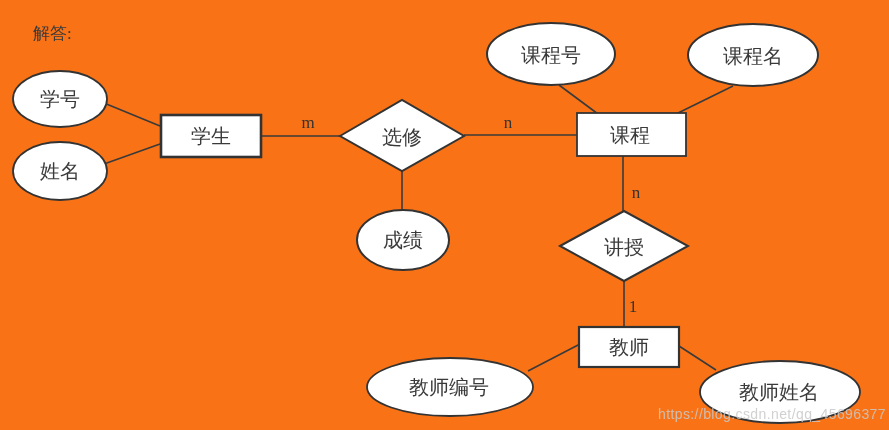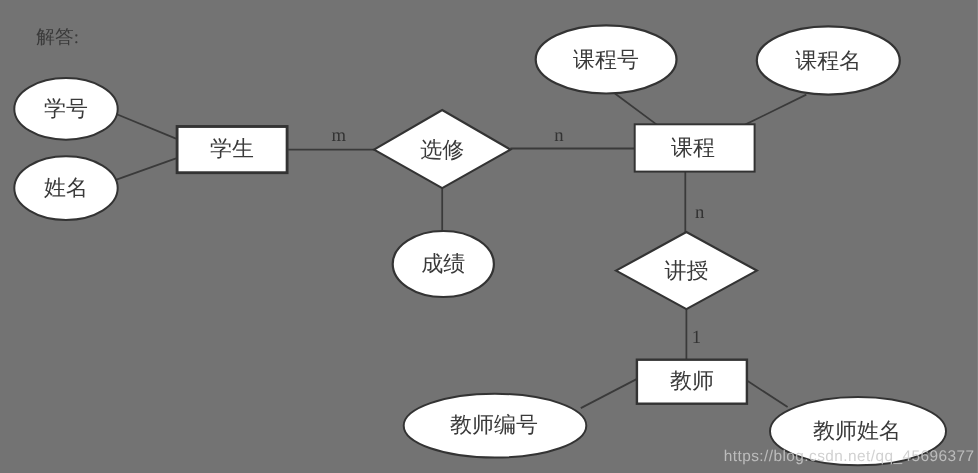--- a/index.html
+++ b/index.html
@@ -5,21 +5,21 @@
   html, body {
     margin: 0;
     padding: 0;
     background: #ffffff;
     font-family: "Liberation Sans", sans-serif;
   }
   .canvas {
     position: relative;
     width: 889px;
     height: 430px;
-    background: #737373;
+    background: #f97316;
     overflow: hidden;
   }
   svg { display: block; }
   .shape {
     fill: #ffffff;
     stroke: #333333;
   }
   .connector {
     stroke: #3a3a3a;
     stroke-width: 1.6;

